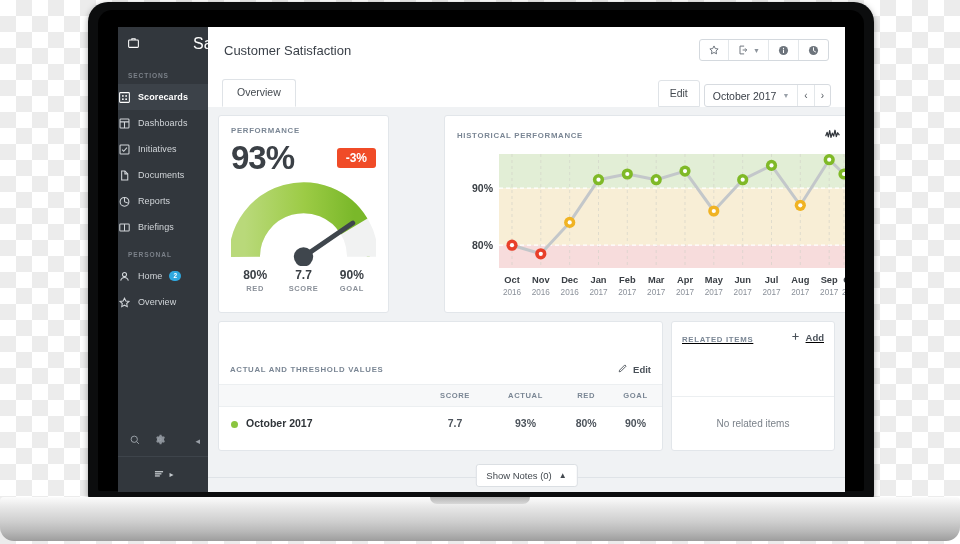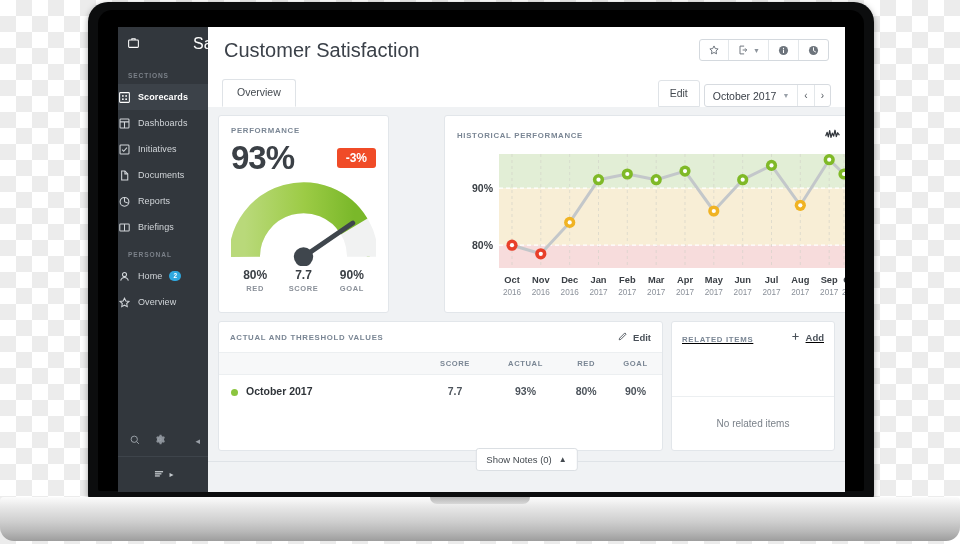--- a/index.html
+++ b/index.html
@@ -111,21 +111,21 @@
   
   .main {
     position: absolute; left: 90px; top: 0;
     width: 637px; height: 465px;
     background: #f0f2f4;
   }
   .topbar {
     background: #fff; height: 46px;
     display: flex; align-items: center; padding: 0 16px;
   }
-  .page-title { font-size: 20px; color: #3b4149; font-weight: normal; flex: 1; }
+  .page-title { font-size: 13px; color: #3b4149; font-weight: normal; flex: 1; }
 
   .btn-group { display: flex; align-items: stretch; border: 1px solid #d4d9de; border-radius: 3px; background: #fff; height: 22px; }
   .btn-group > div {
     display: flex; align-items: center; justify-content: center;
     padding: 0 8px; border-left: 1px solid #e3e7ea; color: #6d747c;
   }
   .btn-group > div:first-child { border-left: none; }
 
   .tabbar {
     height: 34px; background: #fff;
@@ -172,21 +172,21 @@
   .pf-l { font-size: 7.5px; font-weight: bold; color: #8a9099; letter-spacing: .6px; margin-top: 2px; }
 
   
   .hist { flex: 1; padding: 10px 12px 8px; margin-left: 47px; }
   .hist-head { display: flex; align-items: center; }
   .hist-head .icons { margin-left: auto; display: flex; gap: 13px; align-items: center; color: #6c737b; }
 
   
   .lower { display: flex; gap: 8px; margin-top: 8px; }
   .atv { flex: 1; }
-  .atv-head { display: flex; align-items: center; padding: 9px 11px 8px; }
+  .atv-head { display: flex; align-items: center; padding: 9px 11px 8px; margin-top: 32px; }
   .atv-edit { margin-left: auto; display: flex; align-items: center; gap: 5px; font-size: 9.5px; font-weight: bold; color: #4a5159; }
   table.atv-tbl { width: 100%; border-collapse: collapse; }
   table.atv-tbl th {
     font-size: 7.6px; font-weight: bold; letter-spacing: .6px; color: #7a8694;
     padding: 6px 0 6px; text-align: center; background: #f7f8f9;
     border-top: 1px solid #eceff1; border-bottom: 1px solid #eceff1;
   }
   table.atv-tbl th.nm { text-align: left; padding-left: 28px; }
   table.atv-tbl td { padding: 10px 0; text-align: center; font-size: 10.5px; font-weight: bold; color: #4d545c; }
   table.atv-tbl td.nm { text-align: left; padding-left: 12px; color: #2f3439; }
@@ -196,21 +196,21 @@
   .rel { width: 164px; }
   .rel-head { display: flex; align-items: flex-end; padding: 9px 10px 8px; text-decoration: underline; }
   .rel-add { margin-left: auto; display: flex; align-items: center; gap: 5px; font-size: 9.5px; font-weight: bold; color: #4a5159; }
   .rel-body {
     border-top: 1px solid #eceff1; height: 54px;
     display: flex; align-items: center; justify-content: center;
     font-size: 10px; color: #7b828a; margin-top: 44px;
   }
 
   
-  .notes-wrap { position: absolute; left: 0; right: 0; bottom: 16px; height: 30px; }
+  .notes-wrap { position: absolute; left: 0; right: 0; bottom: 0; height: 30px; }
   .notes-line { position:absolute; left:0; right:0; top: 15px; border-top: 1px solid #dfe3e7; }
   .notes-btn {
     position: absolute; left: 50%; transform: translateX(-50%); top: 2px;
     background: #fff; border: 1px solid #dbdfe3; border-radius: 3px;
     font-size: 9.5px; color: #43494f; padding: 5px 10px;
     display: flex; align-items: center; gap: 7px;
   }
 
   .icon-sq { stroke: currentColor; fill: none; stroke-width: 1.3; }
 </style>

